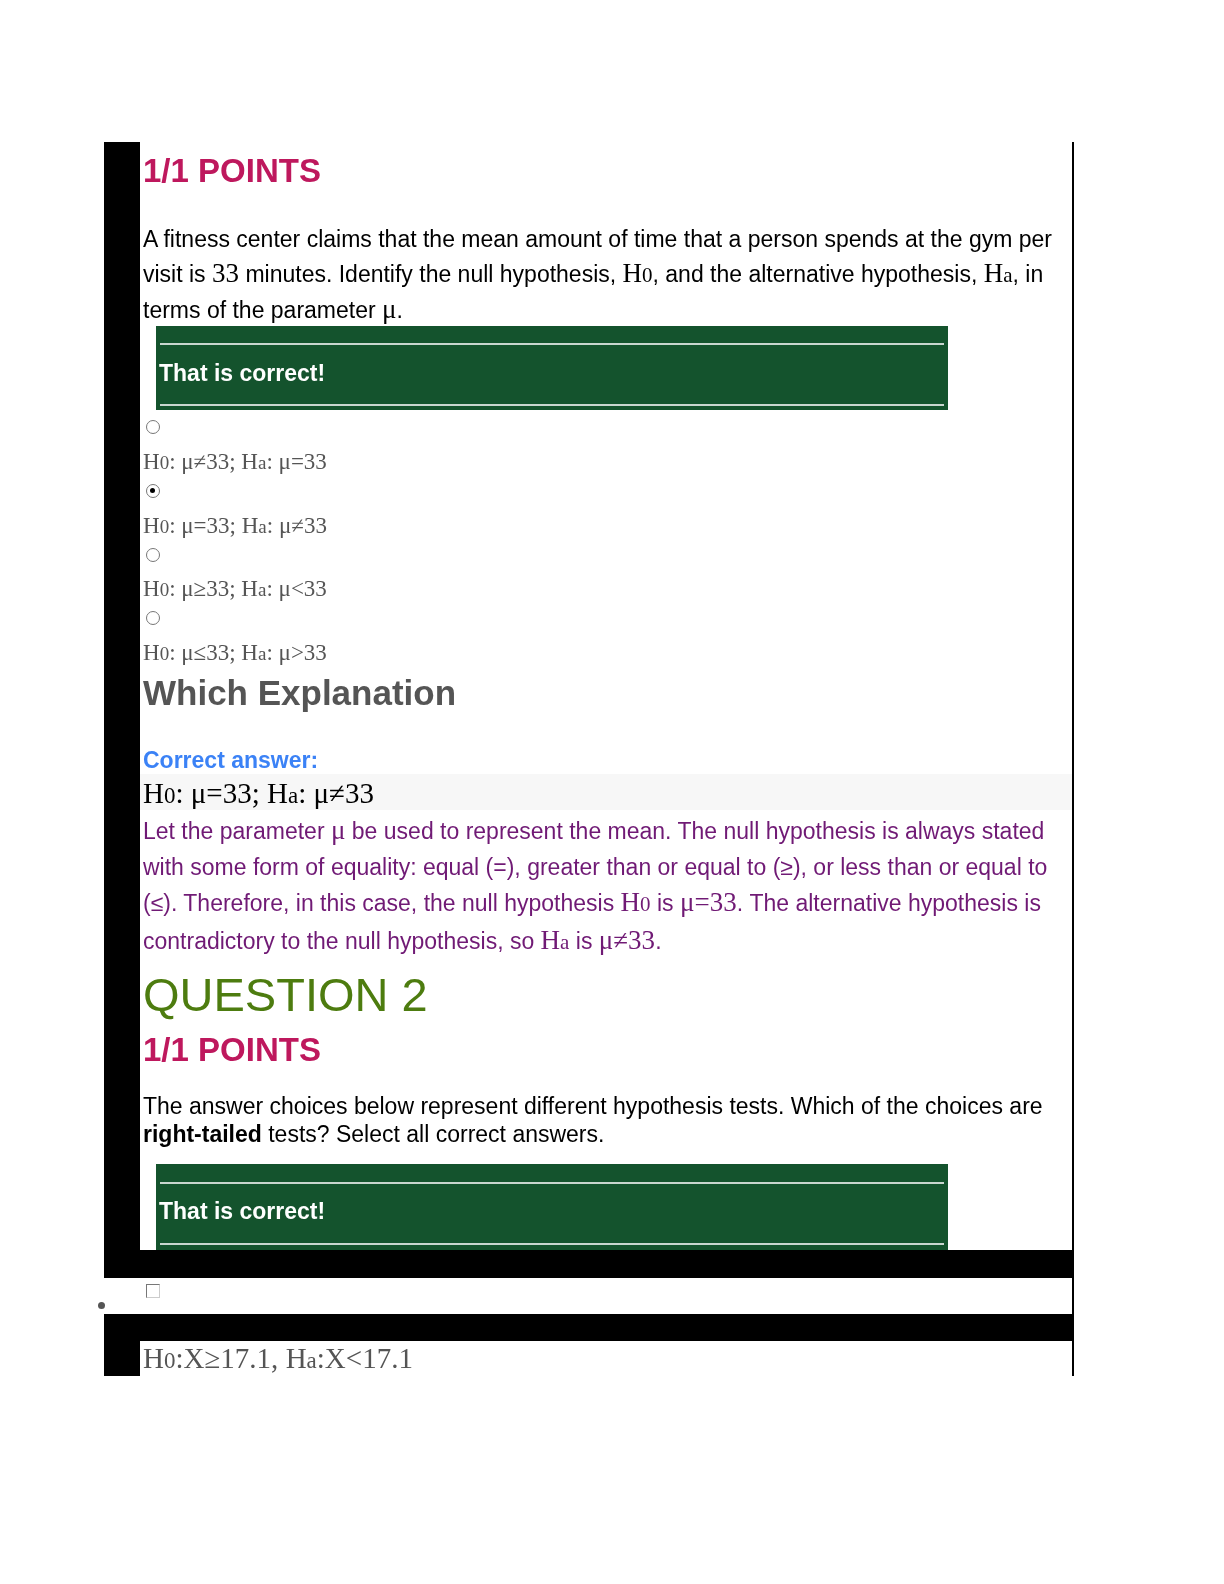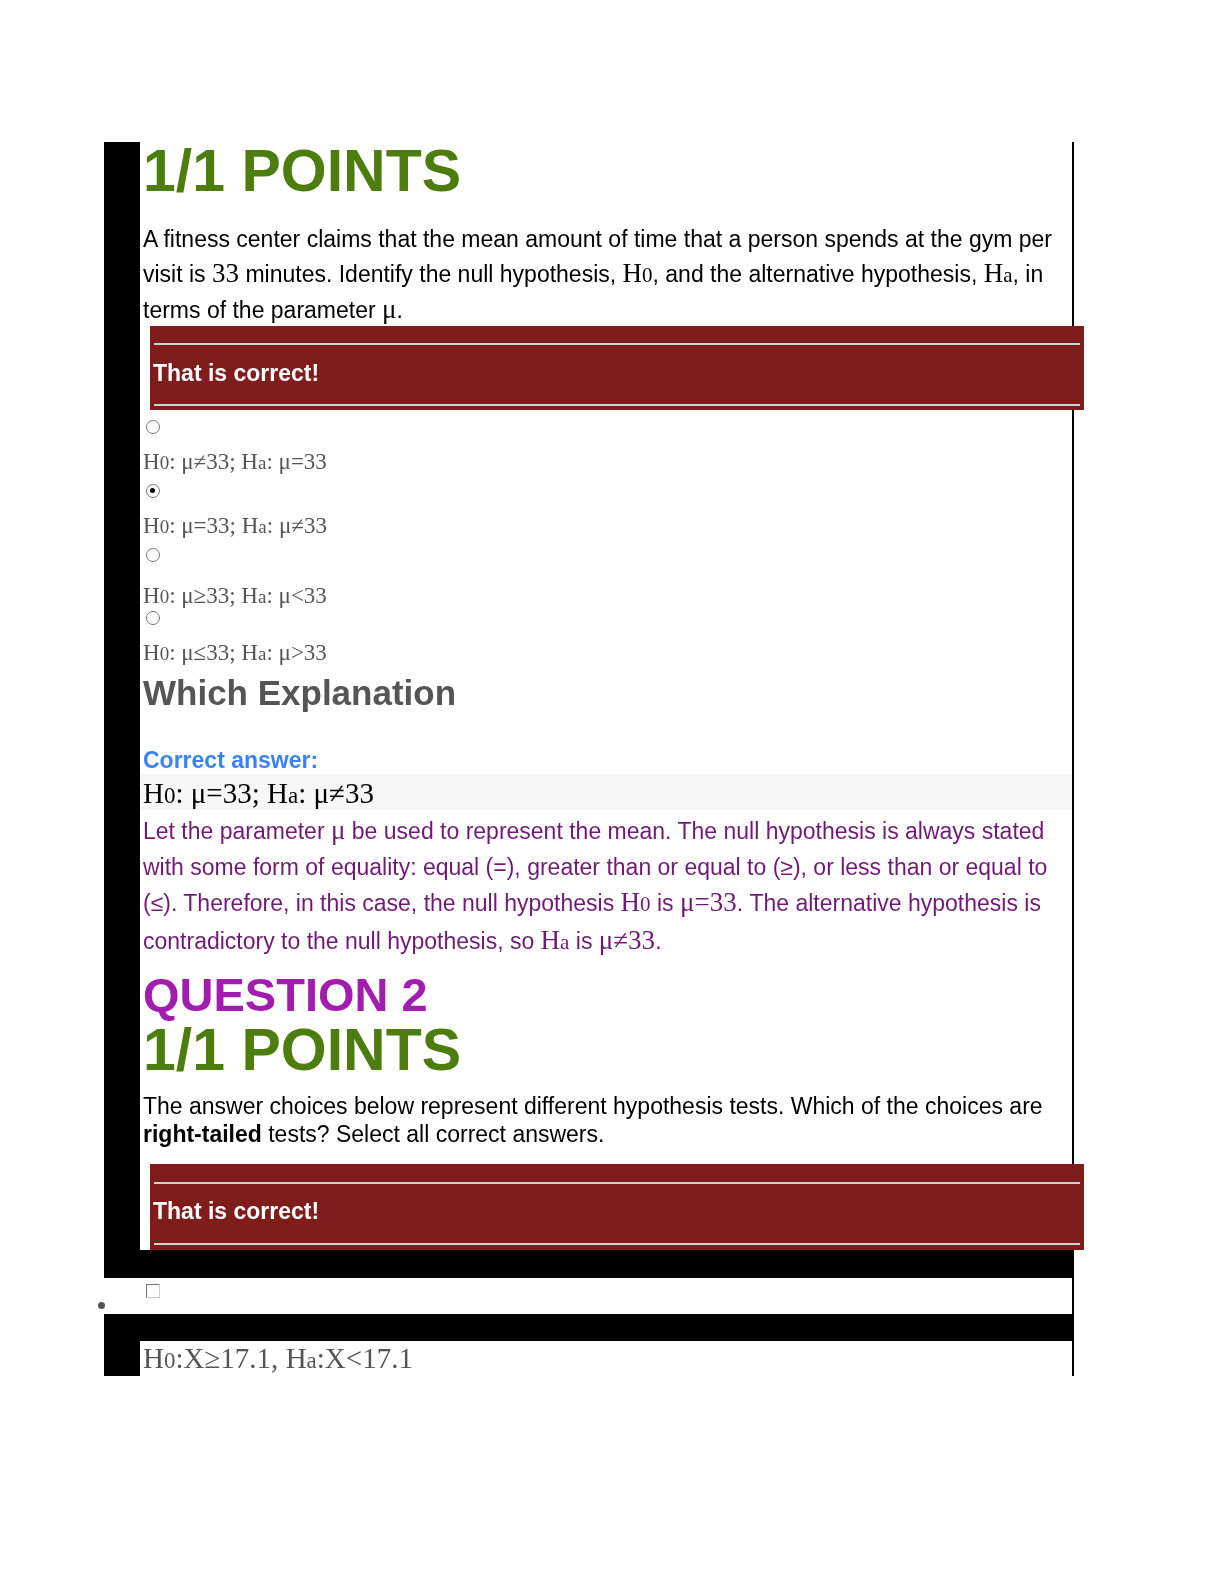--- a/index.html
+++ b/index.html
@@ -5,28 +5,28 @@
   html, body { margin: 0; padding: 0; background: #ffffff; }
   body { width: 1224px; height: 1584px; position: relative; overflow: hidden;
          font-family: "Liberation Sans", "DejaVu Sans", sans-serif; color: #000; }
 
   .page { position: absolute; left: 104px; top: 142px; width: 970px; height: 1234px; }
   .left-bar { position: absolute; left: 0; top: 0; width: 36px; height: 1234px; background: #000; }
   .right-rule { position: absolute; left: 968px; top: 0; width: 1.5px; height: 1234px; background: #000; }
 
   .content { position: absolute; left: 36px; top: 0; width: 932px; }
 
-  .points { position: absolute; left: 3px; color: #4d7c0f; font-weight: bold; font-size: 59px; line-height: 54px; letter-spacing: 0px; }
-  .question-title { position: absolute; left: 3px; color: #a21caf; font-weight: bold; font-size: 47px; line-height: 54px; }
+  .points { position: absolute; left: 3px; color: #be185d; font-weight: bold; font-size: 33px; line-height: 54px; letter-spacing: 0px; }
+  .question-title { position: absolute; left: 3px; color: #4d7c0f; font-weight: normal; font-size: 47px; line-height: 54px; }
 
   .qtext { position: absolute; left: 3px; width: 925px; font-size: 23px; line-height: 34px; color: #000; }
   .math { font-family: "Liberation Serif", "DejaVu Serif", serif; font-size: 27px; }
   .sub { font-size: 21px; }
 
-  .banner { position: absolute; left: 10px; width: 934px; background: #7f1d1d; }
+  .banner { position: absolute; left: 16px; width: 792px; background: #14532d; }
   .banner .rule { position: absolute; left: 4px; right: 4px; height: 2px; background: #c9d6cf; }
   .banner .msg { position: absolute; left: 3px; color: #fff; font-weight: bold; font-size: 23px; line-height: 28px; }
 
   .radio { position: absolute; left: 6px; width: 14px; height: 14px; border-radius: 50%;
            border: 1.5px solid #777; box-sizing: border-box; background: #fff; }
   .radio.checked::after { content: ""; position: absolute; left: 3px; top: 3px; width: 5px; height: 5px; border-radius: 50%; background: #000; }
 
   .option-label { position: absolute; left: 3px; font-family: "Liberation Serif", "DejaVu Serif", serif; font-size: 23px; line-height: 28px; color: #555; text-align: right; }
   .option-label .s { font-size: 19px; }
 
@@ -72,21 +72,21 @@
     <div class="option-label" style="top:306px;">
       <span>H</span><span class="s">0</span><span>: μ≠33; </span><span>H</span><span class="s">a</span><span>: μ=33</span>
     </div>
 
     <div class="radio checked" style="top:342px;"></div>
     <div class="option-label" style="top:370px;">
       <span>H</span><span class="s">0</span><span>: μ=33; </span><span>H</span><span class="s">a</span><span>: μ≠33</span>
     </div>
 
     <div class="radio" style="top:406px;"></div>
-    <div class="option-label" style="top:433px;margin-top:7px;">
+    <div class="option-label" style="top:433px;">
       <span>H</span><span class="s">0</span><span>: μ≥33; </span><span>H</span><span class="s">a</span><span>: μ&lt;33</span>
     </div>
 
     <div class="radio" style="top:469px;"></div>
     <div class="option-label" style="top:497px;">
       <span>H</span><span class="s">0</span><span>: μ≤33; </span><span>H</span><span class="s">a</span><span>: μ&gt;33</span>
     </div>
 
     <div class="expl-title" style="top:531px;">Which Explanation</div>
 

